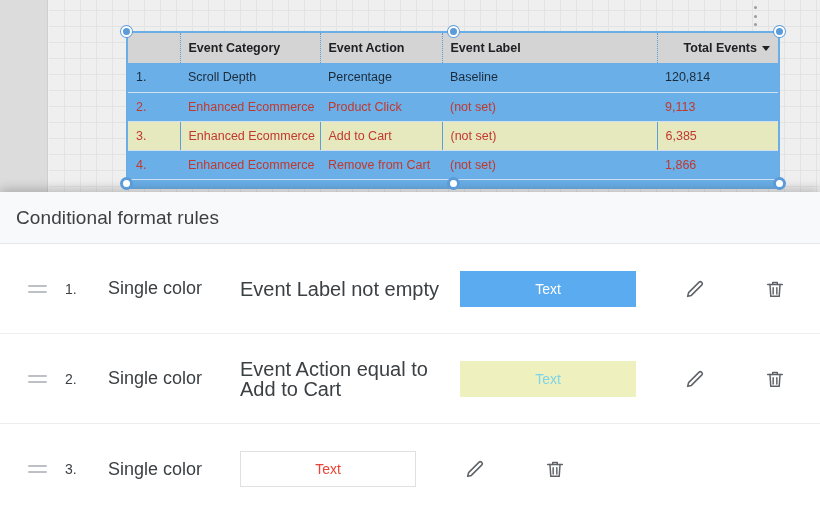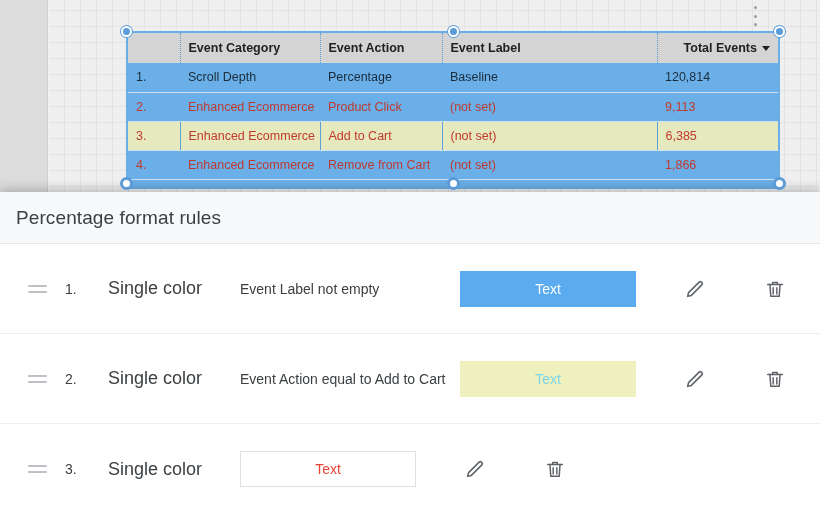--- a/index.html
+++ b/index.html
@@ -217,21 +217,21 @@
   }
 
   .rule-type {
     flex: 0 0 132px;
     font-size: 18px;
     color: #3c4043;
   }
 
   .rule-condition {
     flex: 1 1 auto;
-    font-size: 14px;
+    font-size: 20px;
     color: #3c4043;
     line-height: 20px;
     max-width: 230px;
     padding-right: 12px;
   }
 
   .swatch-wrap {
     flex: 0 0 200px;
     display: flex;
     justify-content: flex-start;
@@ -345,21 +345,21 @@
     <div class="handle h-tm"></div>
     <div class="handle h-tr"></div>
     <div class="handle h-bl"></div>
     <div class="handle h-bm"></div>
     <div class="handle h-br"></div>
   </div>
 
   <div id="dialog">
 
     <div class="dialog-header">
-      <div class="dialog-title">Percentage format rules</div>
+      <div class="dialog-title">Conditional format rules</div>
     </div>
 
     <div class="rules-list">
 
       <div class="rule-row">
         <div class="drag-handle">
           <i></i>
           <i></i>
         </div>
         <div class="rule-num">1.</div>

